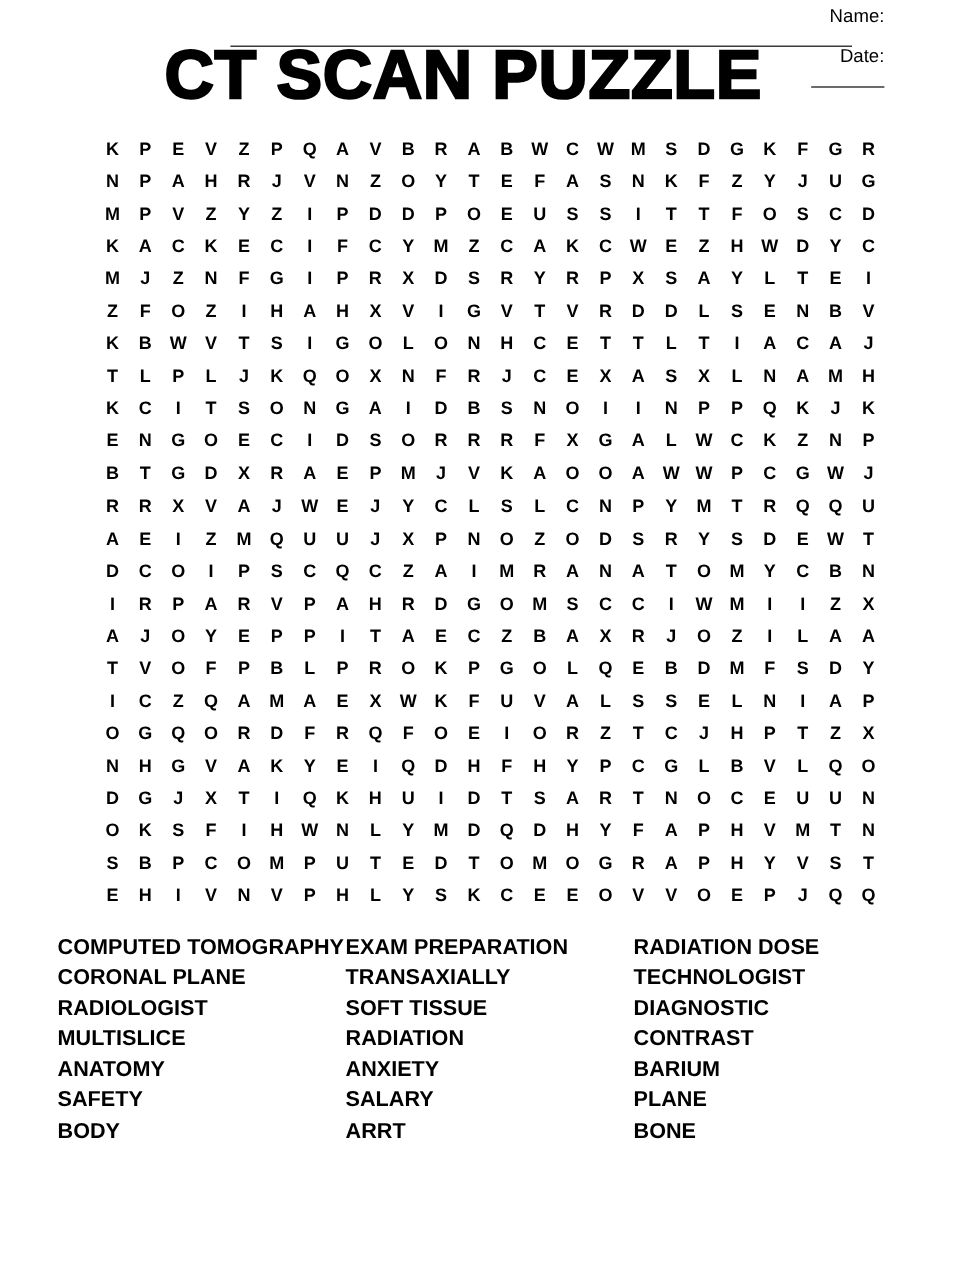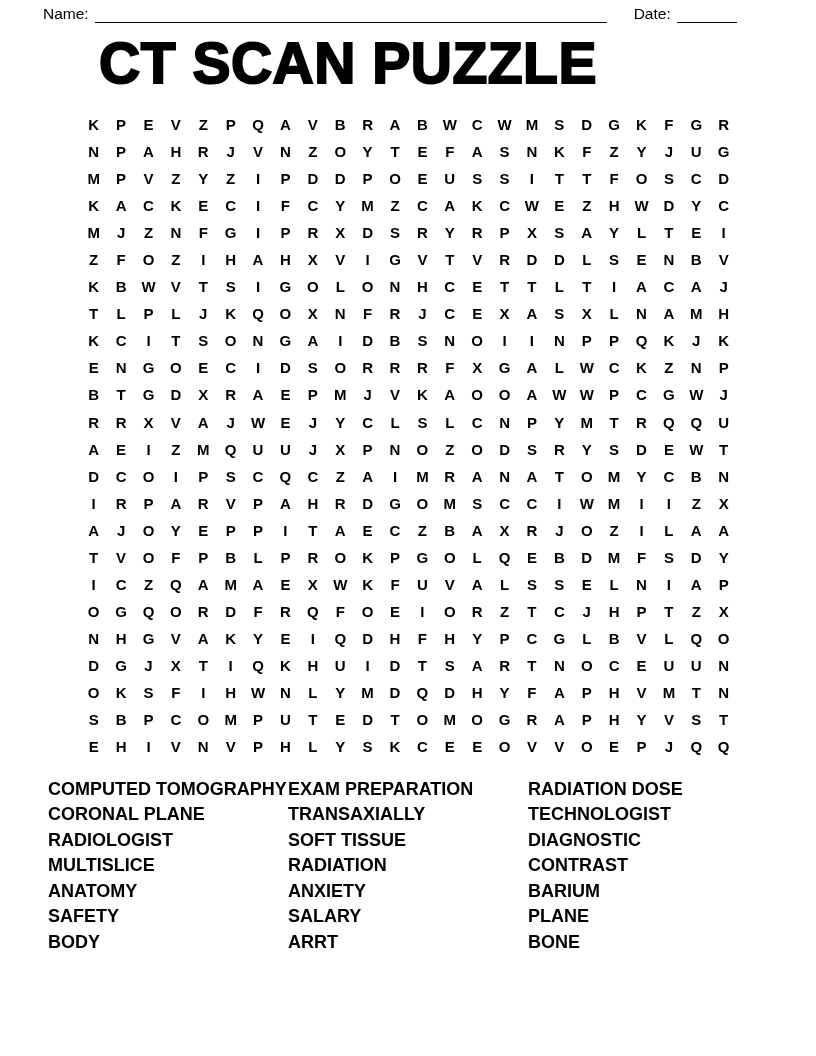--- a/index.html
+++ b/index.html
@@ -19,20 +19,21 @@
   
   .header {
     position: absolute;
     top: 5px;
     left: 43px;
     width: 694px;
     display: flex;
     align-items: flex-end;
     font-size: 15.5px;
     line-height: 18px;
+    flex-direction: column;
   }
   .hdr-label { white-space: nowrap; }
   .fill-line {
     border-bottom: 1.7px solid #0a0a0a;
     height: 15px;
     align-self: flex-end;
   }
   .name-line  { width: 518px; margin-left: 6px; margin-right: 27px; }
   .date-line  { width: 61px;  margin-left: 6px; }
   
@@ -40,20 +41,21 @@
     position: absolute;
     top: 30px;
     left: 0;
     width: 696px;
     text-align: center;
     font-size: 57px;
     font-weight: bold;
     letter-spacing: 0.5px;
     -webkit-text-stroke: 2px #000;
     white-space: nowrap;
+    padding-left: 38px;
   }
   
   .grid {
     position: absolute;
     top: 111px;
     left: 80px;
     display: grid;
     grid-template-columns: repeat(24, 27.4px);
     grid-auto-rows: 27.05px;
   }

